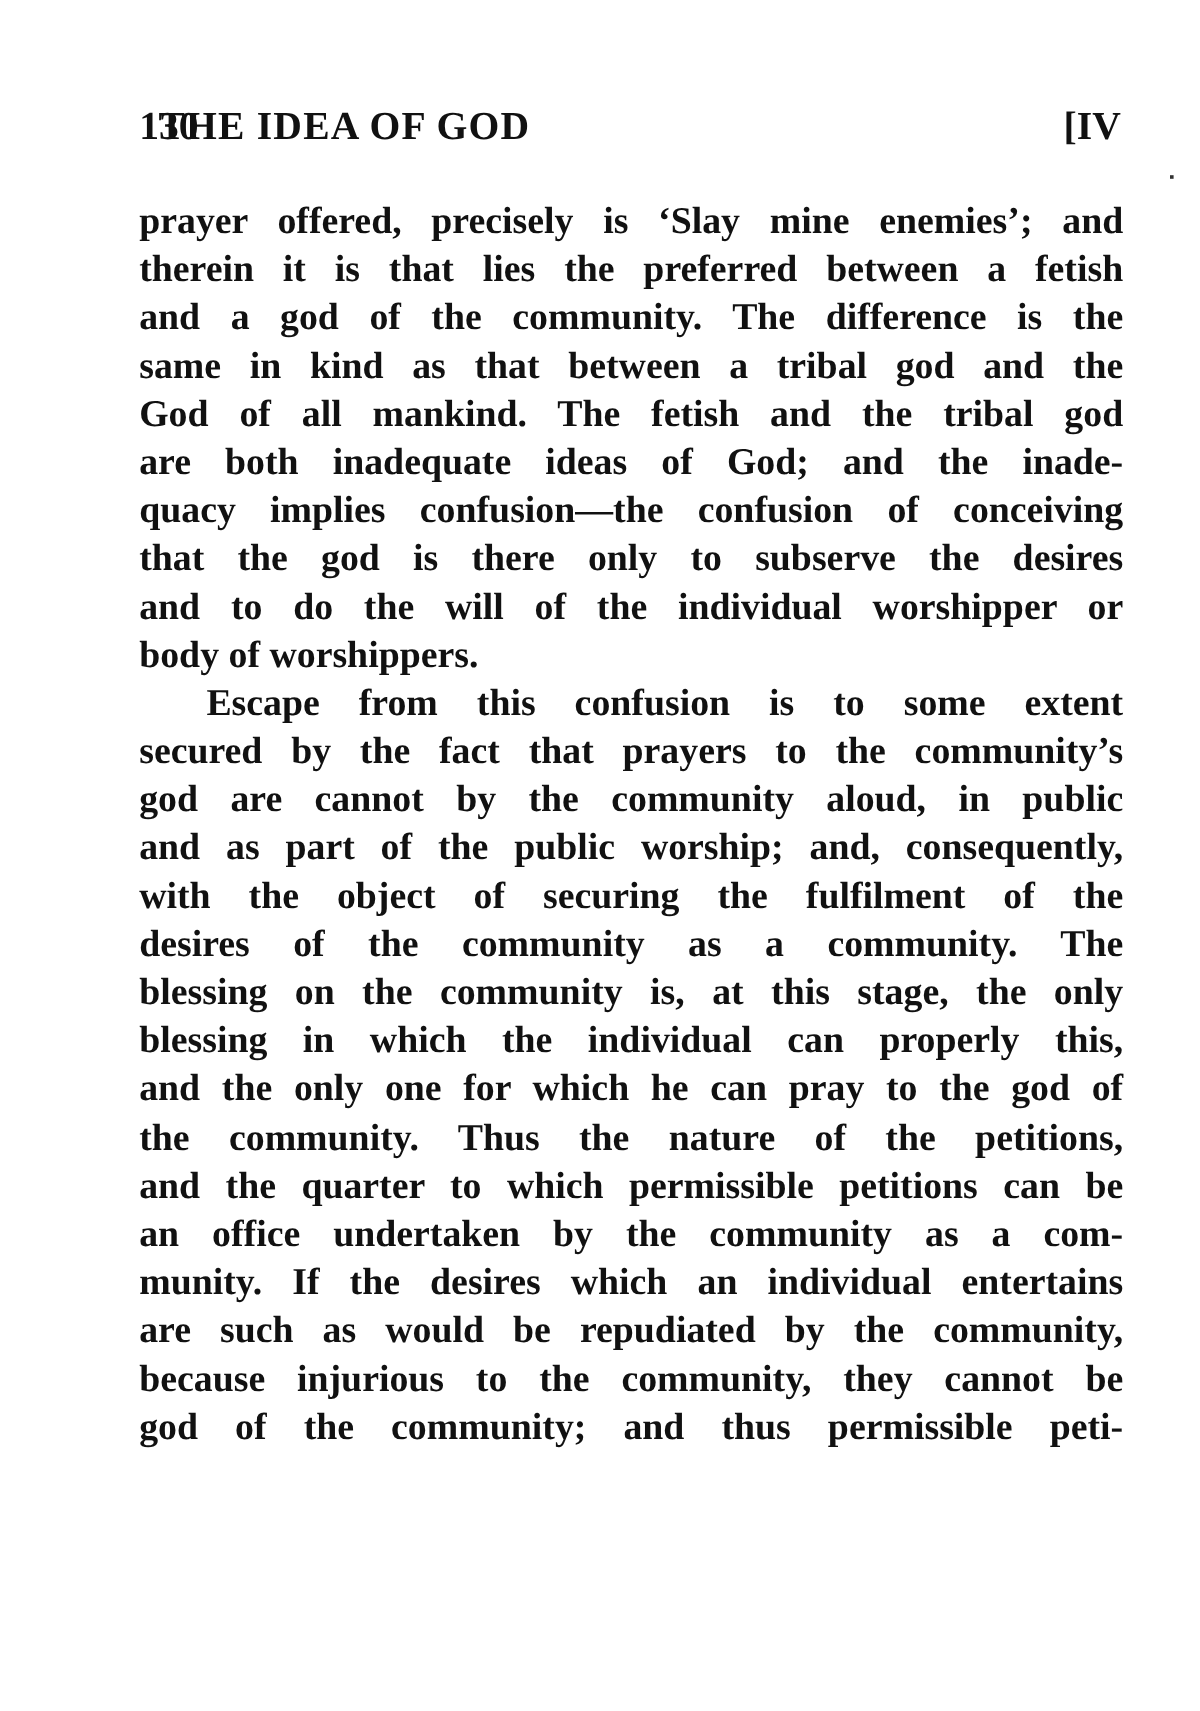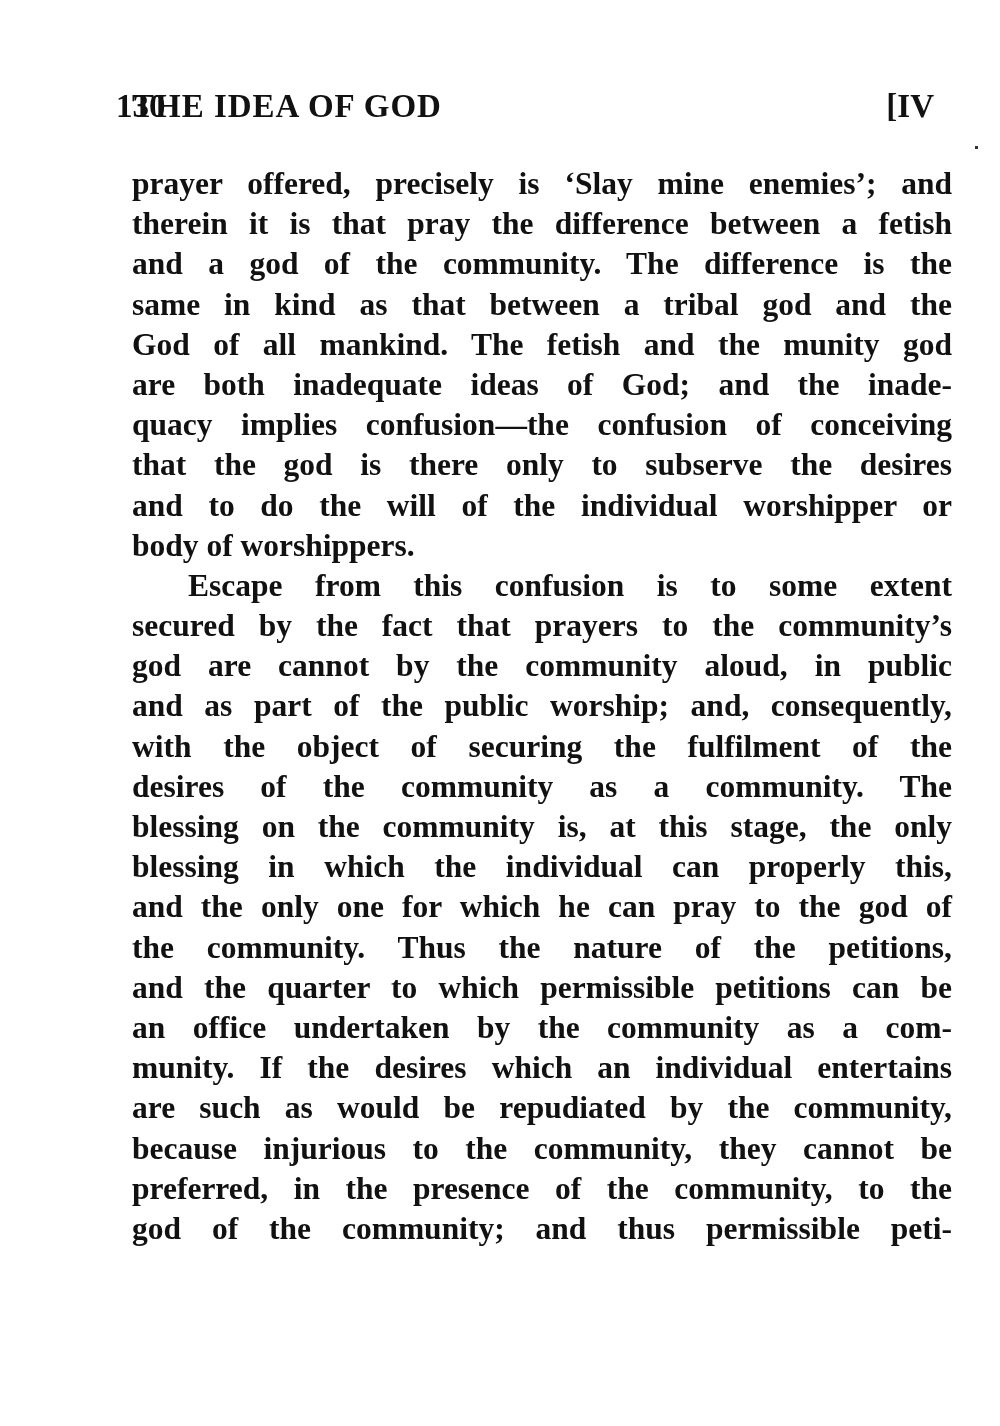--- a/index.html
+++ b/index.html
@@ -10,59 +10,58 @@
     font-family: "Liberation Serif", "DejaVu Serif", serif;
     font-size: 33px; color: #111; font-weight: bold;
   }
   .pnum { position: absolute; left: 0; top: 0; }
   .rtitle { position: absolute; left: 16px; width: 820px; top: 0; text-align: left; letter-spacing: 1px; }
   .chap { position: absolute; right: 2px; top: 0; }
   .mark { position: absolute; left: 975px; top: 146px; width: 3px; height: 3px; background: #333; }
   .body-text {
     position: absolute; left: 116px; top: 164px; width: 820px;
     font-family: "Liberation Serif", "DejaVu Serif", serif;
-    font-size: 31.5px; line-height: 40.2px; color: #111; font-weight: bold; margin-left: 16px;
+    font-size: 31.5px; line-height: 40.2px; color: #111; font-weight: bold;
   }
   .line { display: block; height: 40.2px; white-space: nowrap; text-align: justify; text-align-last: justify; }
   .line.last { text-align-last: left; }
   .line.indent { padding-left: 56px; }
 </style>
 </head>
 <body>
 
 <div class="page">
   <div class="running-head">
     <span class="pnum">130</span>
     <span class="rtitle">THE IDEA OF GOD</span>
     <span class="chap">[IV</span>
   </div>
   <div class="mark"></div>
 
   <div class="body-text">
     <span class="line">prayer offered, precisely is ‘Slay mine enemies’; and</span>
-    <span class="line">therein it is that pray the difference between a fetish</span>
+    <span class="line">therein it is that lies the preferred between a fetish</span>
     <span class="line">and a god of the community.  The difference is the</span>
     <span class="line">same in kind as that between a tribal god and the</span>
-    <span class="line">God of all mankind.  The fetish and the munity god</span>
+    <span class="line">God of all mankind.  The fetish and the tribal god</span>
     <span class="line">are both inadequate ideas of God; and the inade-</span>
     <span class="line">quacy implies confusion—the confusion of conceiving</span>
     <span class="line">that the god is there only to subserve the desires</span>
     <span class="line">and to do the will of the individual worshipper or</span>
     <span class="line last">body of worshippers.</span>
     <span class="line indent">Escape from this confusion is to some extent</span>
     <span class="line">secured by the fact that prayers to the community’s</span>
     <span class="line">god are cannot by the community aloud, in public</span>
     <span class="line">and as part of the public worship; and, consequently,</span>
     <span class="line">with the object of securing the fulfilment of the</span>
     <span class="line">desires of the community as a community.  The</span>
     <span class="line">blessing on the community is, at this stage, the only</span>
     <span class="line">blessing in which the individual can properly this,</span>
     <span class="line">and the only one for which he can pray to the god of</span>
     <span class="line">the community.  Thus the nature of the petitions,</span>
     <span class="line">and the quarter to which permissible petitions can be</span>
     <span class="line">an office undertaken by the community as a com-</span>
     <span class="line">munity.  If the desires which an individual entertains</span>
     <span class="line">are such as would be repudiated by the community,</span>
     <span class="line">because injurious to the community, they cannot be</span>
-    <span class="line">preferred, in the presence of the community, to the</span>
     <span class="line">god of the community; and thus permissible peti-</span>
   </div>
 </div>
 
 </body></html>

